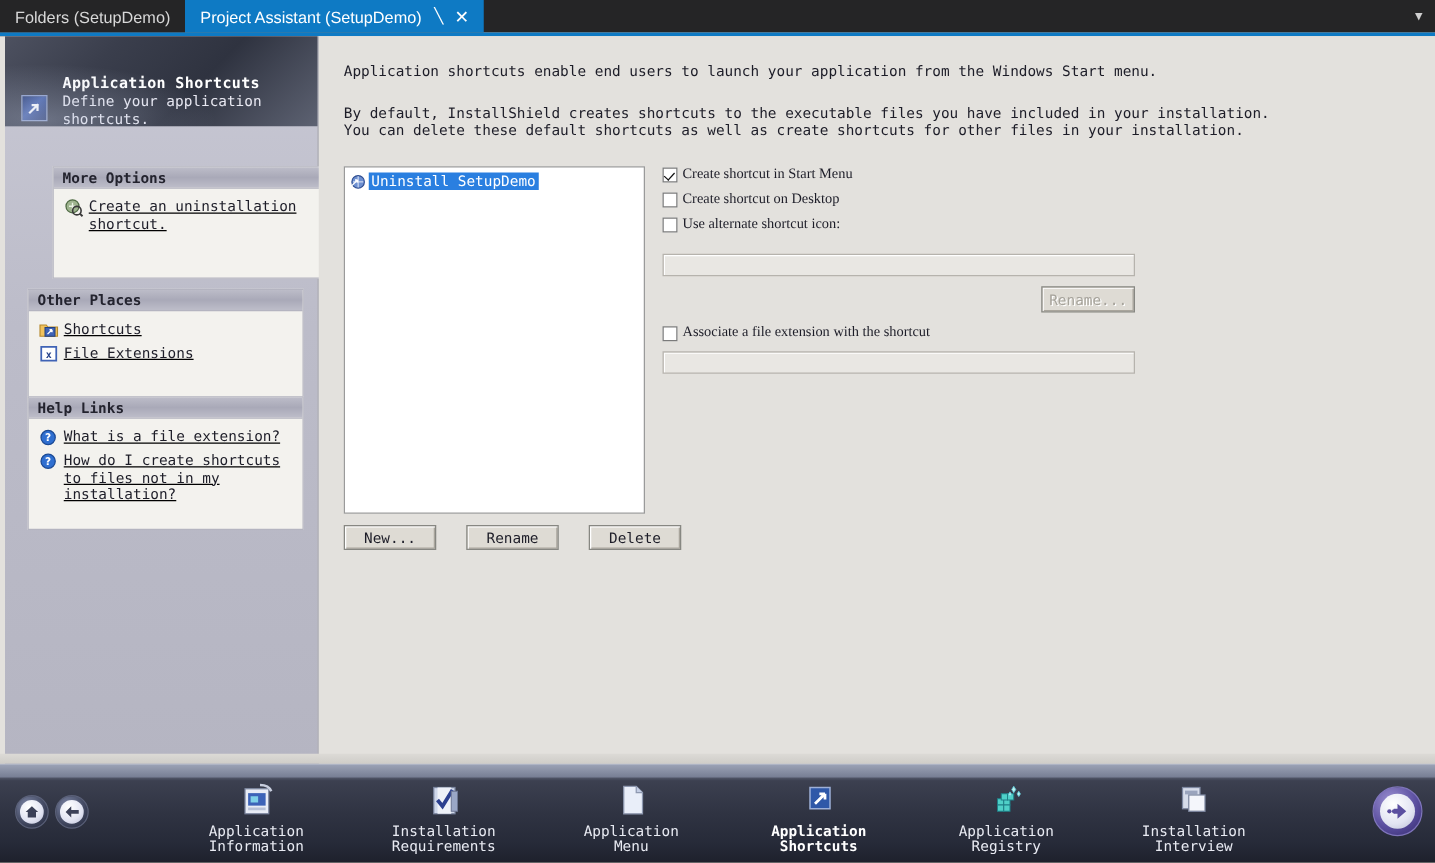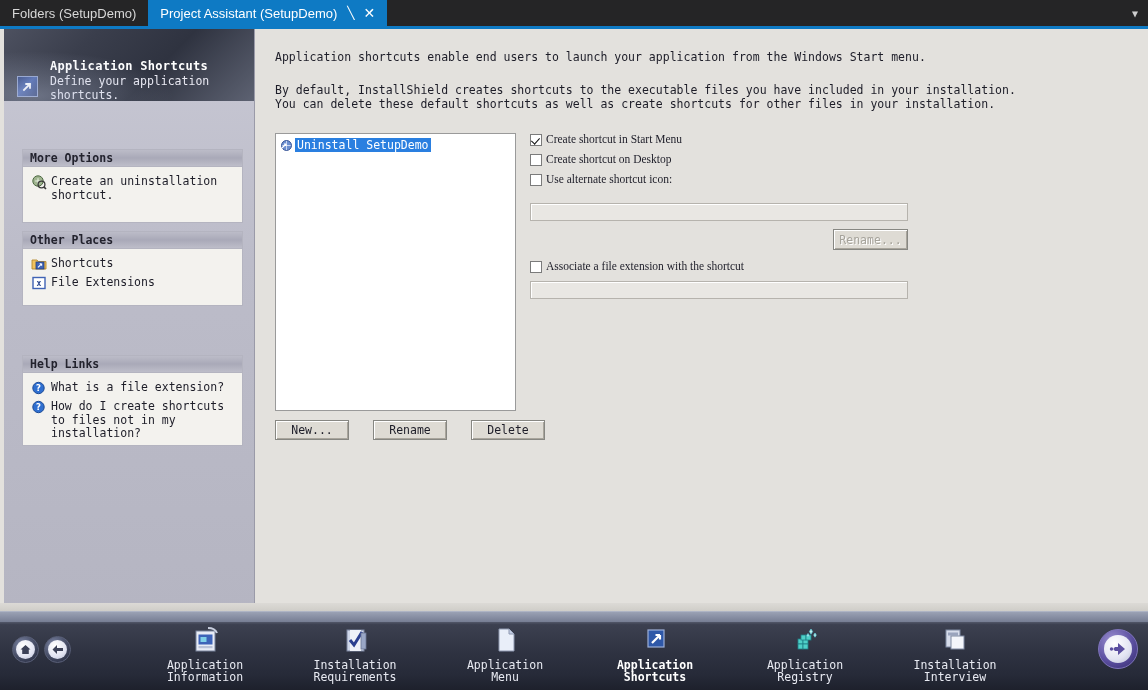--- a/index.html
+++ b/index.html
@@ -143,21 +143,22 @@
     border-bottom: 1px solid #b4b4c0;
     font-family: "DejaVu Sans Mono", monospace;
     font-size: 11.5px;
     font-weight: bold;
     color: #23232e;
     line-height: 17px;
     padding-left: 7px;
     box-sizing: border-box;
   }
   .panel-body {
-    padding: 7px 6px 4px 8px;
+    padding: 7px 6px 20px 8px;
+    text-decoration: underline;
   }
   .prow {
     display: flex;
     align-items: flex-start;
     margin-bottom: 3px;
     cursor: pointer;
   }
   .prow .pico {
     flex: 0 0 auto;
     width: 16px; height: 16px;
@@ -166,23 +167,23 @@
     top: 0px;
   }
   .prow .ptext {
     font-family: "DejaVu Sans Mono", monospace;
     font-size: 11.5px;
     color: #1d1d28;
     line-height: 13.5px;
     padding-top: 1px;
   }
 
-  #panel-more   { top: 120px; }
+  #panel-more   { top: 104px; margin-left: 20px; }
   #panel-other  { top: 202px; }
-  #panel-help   { top: 288px; margin-top: 38px; }
+  #panel-help   { top: 288px; }
 
   
   .content {
     position: absolute;
     left: 255px; top: 0px;
     width: 893px; height: 583px;
     background: #e3e1dd;
   }
   .intro1 {
     position: absolute;

